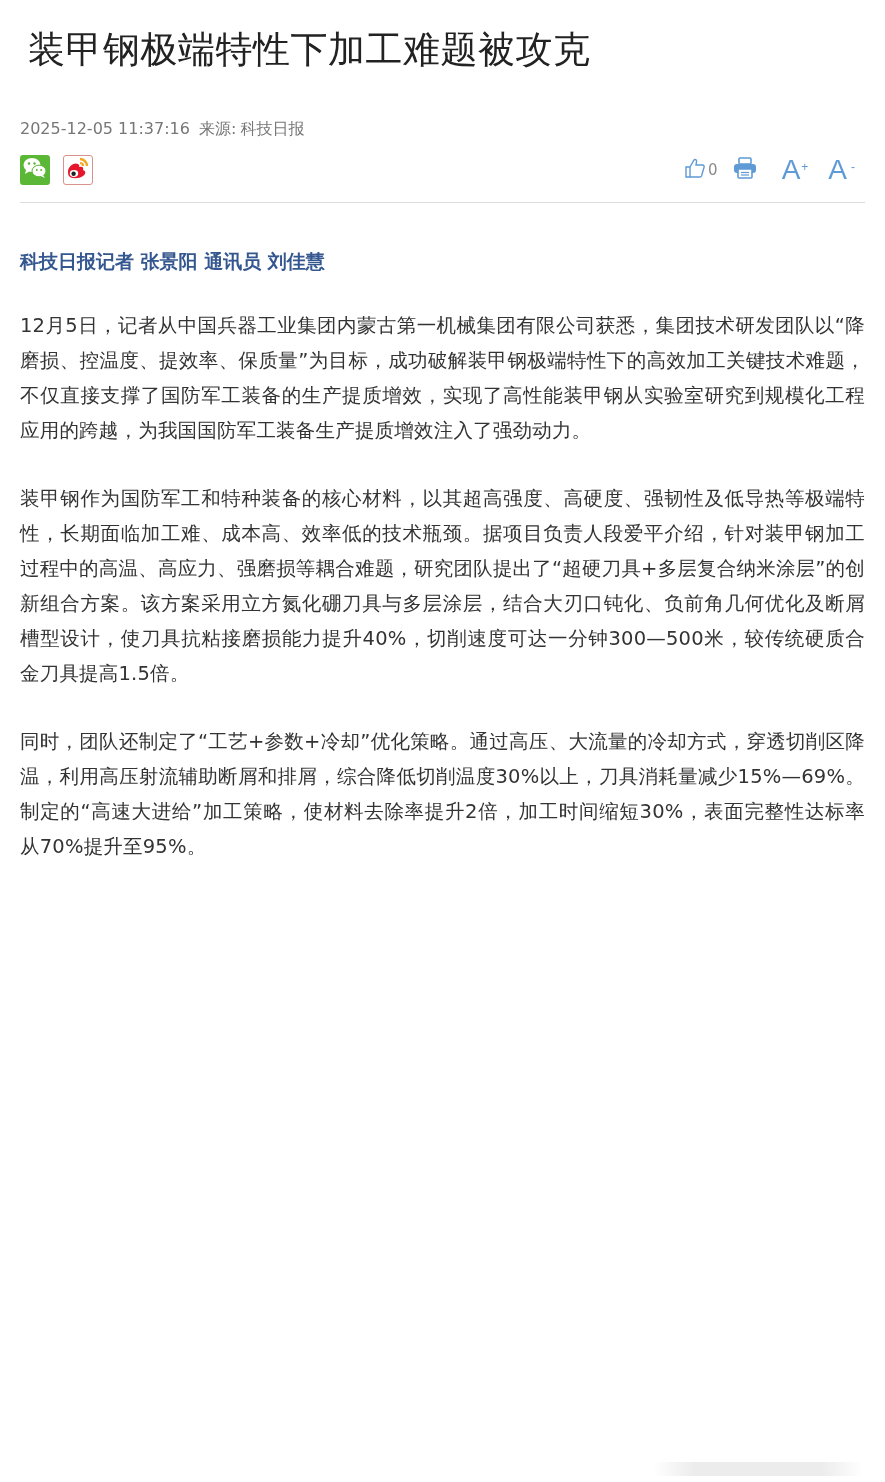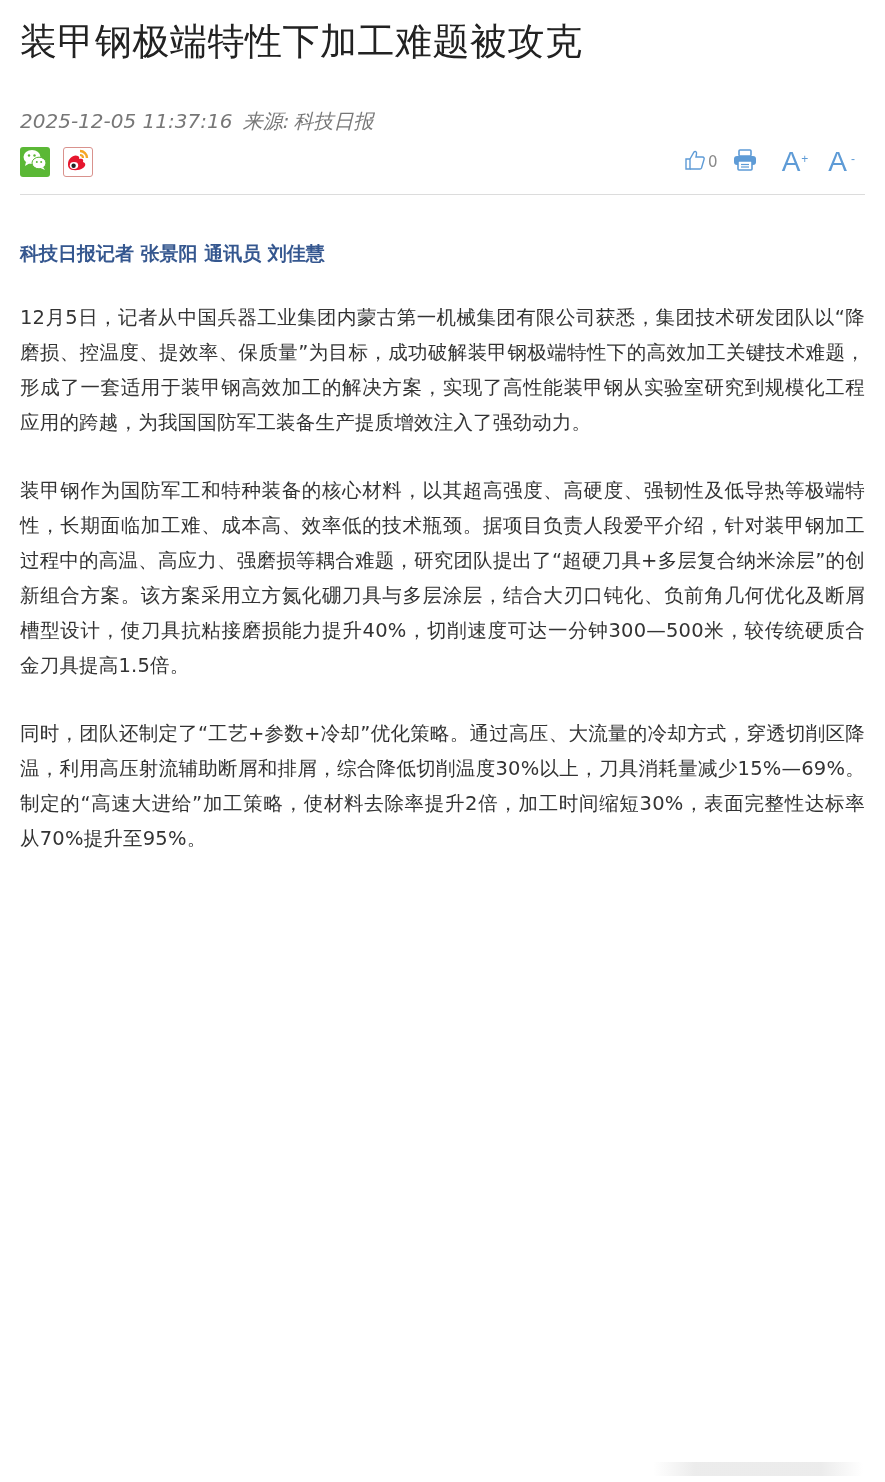--- a/index.html
+++ b/index.html
@@ -10,30 +10,29 @@
       font-family: "DejaVu Sans", "Liberation Sans", sans-serif;
       color: #333333;
       position: relative;
     }
     .article { padding: 0 20px 0 20px; }
     .title {
       font-size: 37px;
       line-height: 44px;
       font-weight: normal;
       color: #222222;
-      margin: 0;
+      margin: 8px;
       padding-top: 20px;
       letter-spacing: 0.5px;
     }
     .meta {
       margin-top: 46px;
-      font-size: 20px;
+      font-size: 16px;
       line-height: 22px;
       color: #777777;
-      font-style: italic;
     }
     .meta span { margin-right: 4px; }
     .toolbar {
       margin-top: 12px;
       height: 36px;
       display: flex;
       align-items: center;
       justify-content: space-between;
     }
     .share { display: flex; align-items: center; gap: 13px; }
@@ -164,19 +163,19 @@
         <span class="font-btn"><span>A</span><sup>-</sup></span>
       </div>
     </div>
   </div>
 
   <div class="divider"></div>
 
   <div class="byline">科技日报记者 张景阳 通讯员 刘佳慧</div>
 
   <div class="body">
-    <p class="para p1">12月5日，记者从中国兵器工业集团内蒙古第一机械集团有限公司获悉，集团技术研发团队以“降磨损、控温度、提效率、保质量”为目标，成功破解装甲钢极端特性下的高效加工关键技术难题，形成了一套适用于装甲钢高效加工的解决方案，实现了高性能装甲钢从实验室研究到规模化工程应用的跨越，为我国国防军工装备生产提质增效注入了强劲动力。</p>
+    <p class="para p1">12月5日，记者从中国兵器工业集团内蒙古第一机械集团有限公司获悉，集团技术研发团队以“降磨损、控温度、提效率、保质量”为目标，成功破解装甲钢极端特性下的高效加工关键技术难题，不仅直接支撑了国防军工装备的生产提质增效，实现了高性能装甲钢从实验室研究到规模化工程应用的跨越，为我国国防军工装备生产提质增效注入了强劲动力。</p>
     <p class="para">装甲钢作为国防军工和特种装备的核心材料，以其超高强度、高硬度、强韧性及低导热等极端特性，长期面临加工难、成本高、效率低的技术瓶颈。据项目负责人段爱平介绍，针对装甲钢加工过程中的高温、高应力、强磨损等耦合难题，研究团队提出了“超硬刀具+多层复合纳米涂层”的创新组合方案。该方案采用立方氮化硼刀具与多层涂层，结合大刃口钝化、负前角几何优化及断屑槽型设计，使刀具抗粘接磨损能力提升40%，切削速度可达一分钟300—500米，较传统硬质合金刀具提高1.5倍。</p>
     <p class="para">同时，团队还制定了“工艺+参数+冷却”优化策略。通过高压、大流量的冷却方式，穿透切削区降温，利用高压射流辅助断屑和排屑，综合降低切削温度30%以上，刀具消耗量减少15%—69%。制定的“高速大进给”加工策略，使材料去除率提升2倍，加工时间缩短30%，表面完整性达标率从70%提升至95%。</p>
   </div>
 </div>
 
 <div class="watermark"></div>
 
 </body></html>

